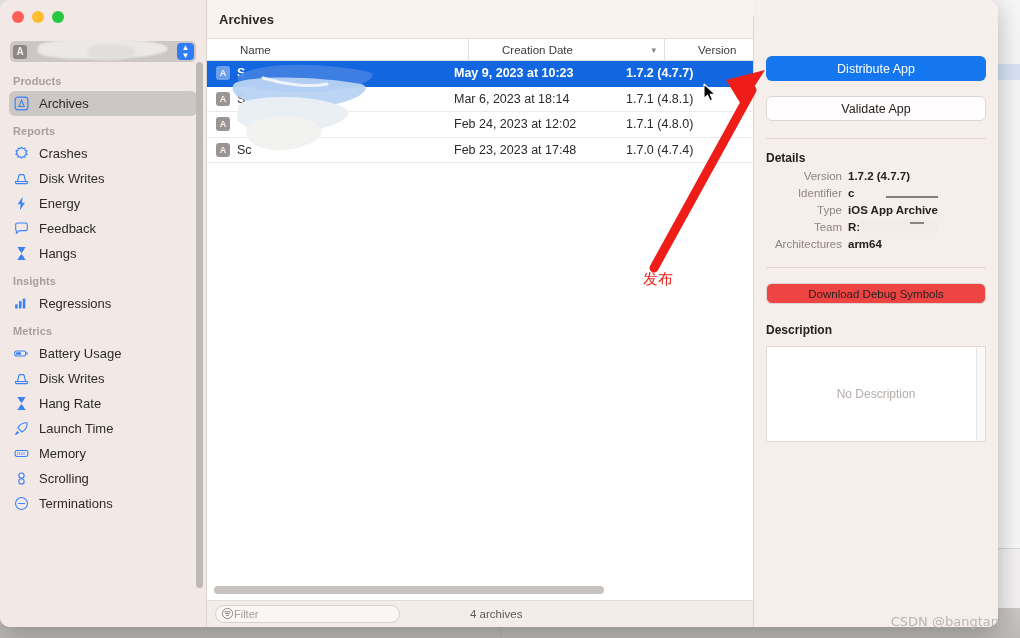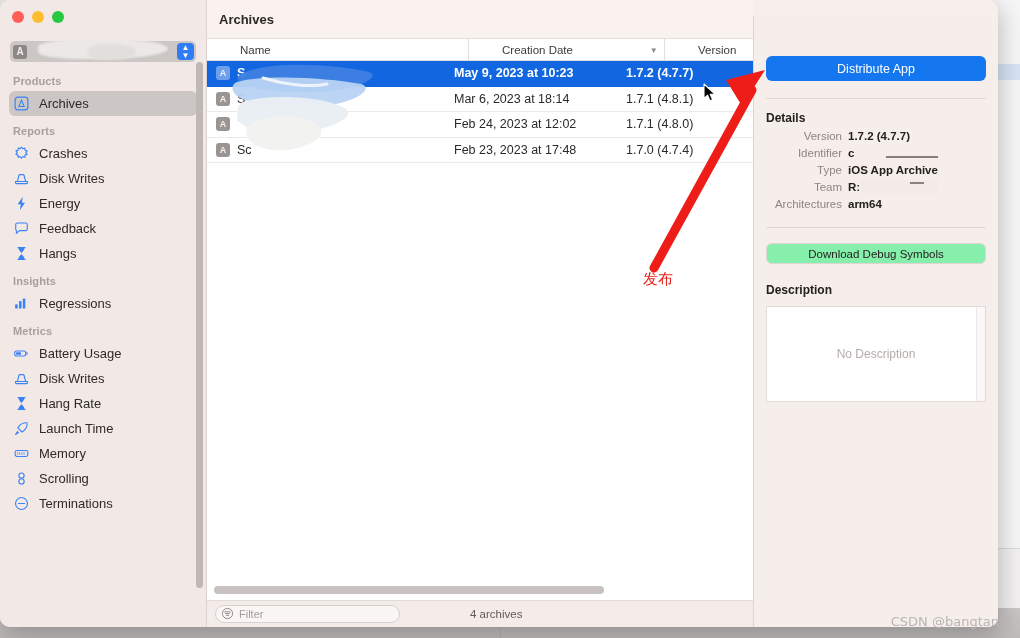--- a/index.html
+++ b/index.html
@@ -153,21 +153,21 @@
     width: 390px; height: 8px; border-radius: 4px; background: #c7c1bf;
   }
   #list-bottom {
     position: absolute; left: 0; bottom: 0; width: 546px; height: 27px;
     background: #f4ece9; border-top: 1px solid #e3dbd8;
     display: flex; align-items: center;
   }
   #filter-field {
     margin-left: 8px; width: 185px; height: 18px; border-radius: 9px;
     border: 1px solid #d8d0cd; background: #faf6f5;
-    display: flex; align-items: center; gap: 5px; padding-left: 5px;
+    display: flex; align-items: center; padding-left: 5px;
     font-size: 11px; color: #a39c99;
   }
   #archive-count { margin-left: 70px; font-size: 11.5px; color: #5e5957; }
 
   
   #inspector {
     position: absolute; left: 753px; top: 16px; width: 245px; height: 627px;
     background: #f6eeeb; border-left: 1px solid #ded4d1;
     padding: 0 12px;
   }
@@ -176,21 +176,21 @@
     display: flex; align-items: center; justify-content: center;
     font-size: 12.5px; cursor: default;
   }
   #btn-distribute { margin-top: 40px; background: #1577ef; color: #fff; border: none; }
   #btn-validate  { margin-top: 15px; background: #fffdfd; color: #26231f; border: 1px solid #ded6d3; }
   .hr { height: 1px; background: #e1d8d5; margin: 17px 0 0 0; }
   .sect-title { font-size: 12px; font-weight: bold; color: #23201e; margin-top: 12px; }
   .det-row { display: flex; margin-top: 5px; font-size: 11.5px; }
   .det-row .k { width: 82px; text-align: right; color: #8d8683; padding-right: 6px; flex: 0 0 auto; }
   .det-row .v { color: #23201e; font-weight: bold; position: relative; flex: 1; }
-  #btn-debugsym { margin-top: 15px; height: 21px; font-size: 11.5px; background: #86efac; color: #26231f; border: 1px solid #ded6d3; }
+  #btn-debugsym { margin-top: 15px; height: 21px; font-size: 11.5px; background: #ef4444; color: #26231f; border: 1px solid #ded6d3; }
   #desc-title { margin-top: 19px; }
   #desc-box {
     margin-top: 9px; height: 96px; background: #fff;
     border: 1px solid #e2dad7;
     display: flex; align-items: center; justify-content: center;
     font-size: 12px; color: #b3adaa;
     position: relative;
   }
   #desc-box .vscroll {
     position: absolute; right: 0; top: 0; bottom: 0; width: 9px;
@@ -456,20 +456,21 @@
             </svg>
         </span>
         <span>Filter</span>
       </div>
       <div id="archive-count">4 archives</div>
     </div>
   </div>
 
   <div id="inspector">
     <div class="btn" id="btn-distribute">Distribute App</div>
+    <div class="btn" id="btn-validate">Validate App</div>
 
     <div class="hr"></div>
 
     <div class="sect-title">Details</div>
 
     <div class="det-row">
       <div class="k">Version</div>
       <div class="v">1.7.2 (4.7.7)</div>
     </div>
     <div class="det-row">

